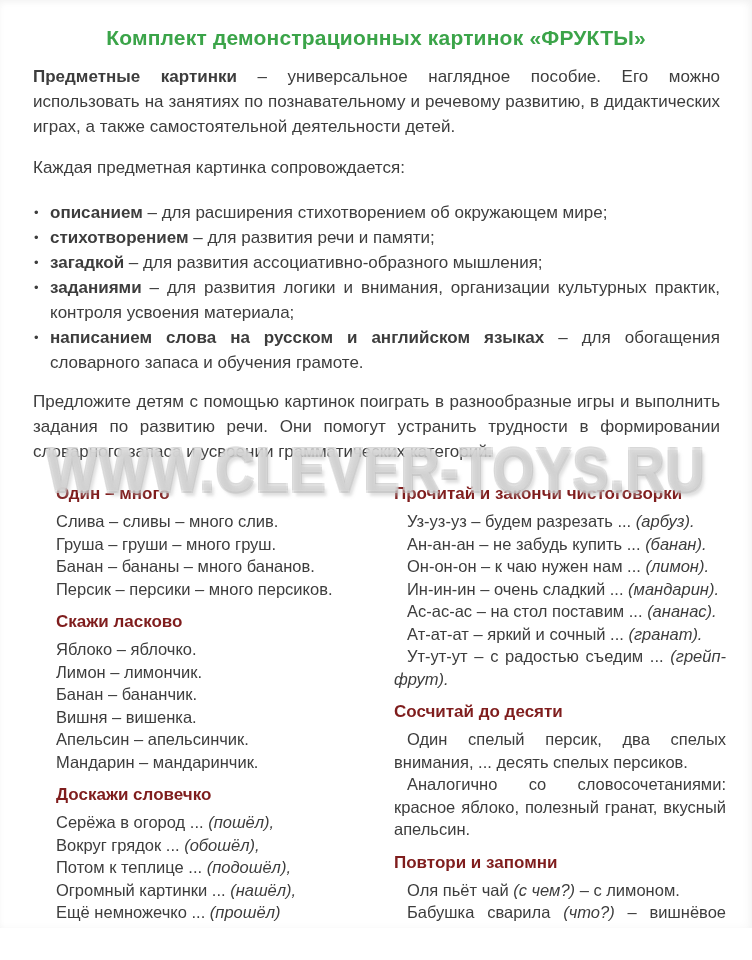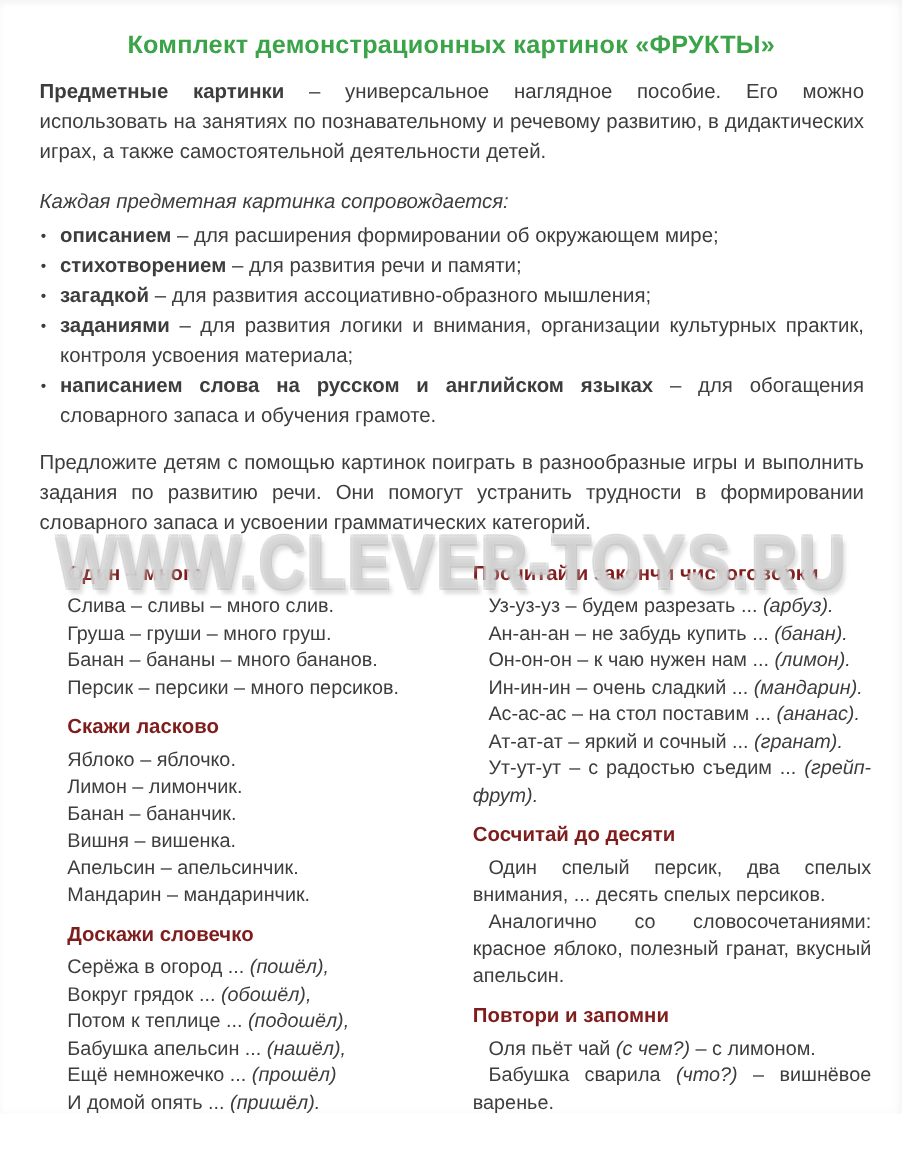--- a/index.html
+++ b/index.html
@@ -21,24 +21,23 @@
   }
   .para{
     margin:0 32px 14px 33px;
     font-size:17px;
     line-height:25px;
     text-align:justify;
   }
   .bd{font-weight:bold;}
   .it{font-style:italic;}
   .lead-line{
-    margin:16px 32px 4px 33px;
+    margin:16px 32px 20px 33px;
     font-size:17px;
     line-height:25px;
-    font-style:italic;
   }
   .bullets{
     list-style:none;
     margin:0 32px 14px 33px;
     padding:0;
     font-size:17px;
     line-height:25px;
   }
   .bullets li{
     position:relative;
@@ -90,21 +89,21 @@
 
 <div class="page" style="color: rgb(61, 61, 61);">
 
   <h1 class="title" style="color: rgb(59, 164, 73);">Комплект демонстрационных картинок «ФРУКТЫ»</h1>
 
   <p class="para"><span class="bd">Предметные картинки</span><span> – универсальное наглядное пособие. Его можно использовать на занятиях по познавательному и речевому развитию, в дидактических играх, а также самостоятельной деятельности детей.</span></p>
 
   <p class="lead-line">Каждая предметная картинка сопровождается:</p>
 
   <ul class="bullets" id="bullet-list">
-      <li><span class="dot">•</span><span class="bd">описанием</span><span> – для расширения формировании об окружающем мире;</span></li>
+      <li><span class="dot">•</span><span class="bd">описанием</span><span> – для расширения стихотворением об окружающем мире;</span></li>
       <li><span class="dot">•</span><span class="bd">стихотворением</span><span> – для развития речи и памяти;</span></li>
       <li><span class="dot">•</span><span class="bd">загадкой</span><span> – для развития ассоциативно-образного мышления;</span></li>
       <li><span class="dot">•</span><span class="bd">заданиями</span><span> – для развития логики и внимания, организации культурных практик, контроля усвоения материала;</span></li>
       <li><span class="dot">•</span><span class="bd">написанием слова на русском и английском языках</span><span> – для обогащения словарного запаса и обучения грамоте.</span></li>
     </ul>
 
   <p class="para">Предложите детям с помощью картинок поиграть в разнообразные игры и выполнить задания по развитию речи. Они помогут устранить трудности в формировании словарного запаса и усвоении грамматических категорий.</p>
 
   <div class="cols">
     <div class="col col-left" id="col-left">
@@ -117,21 +116,21 @@
         <p class="sec-line"><span>Яблоко – яблочко.</span></p>
         <p class="sec-line"><span>Лимон – лимончик.</span></p>
         <p class="sec-line"><span>Банан – бананчик.</span></p>
         <p class="sec-line"><span>Вишня – вишенка.</span></p>
         <p class="sec-line"><span>Апельсин – апельсинчик.</span></p>
         <p class="sec-line"><span>Мандарин – мандаринчик.</span></p>
         <h3 class="sec-h">Доскажи словечко</h3>
         <p class="sec-line"><span>Серёжа в огород ... </span><span class="it">(пошёл),</span></p>
         <p class="sec-line"><span>Вокруг грядок ... </span><span class="it">(обошёл),</span></p>
         <p class="sec-line"><span>Потом к теплице ... </span><span class="it">(подошёл),</span></p>
-        <p class="sec-line"><span>Бабушка апельсин ... </span><span class="it">(нашёл),</span></p>
+        <p class="sec-line"><span>Огромный картинки ... </span><span class="it">(нашёл),</span></p>
         <p class="sec-line"><span>Ещё немножечко ... </span><span class="it">(прошёл)</span></p>
         <p class="sec-line"><span>И домой опять ... </span><span class="it">(пришёл).</span></p>
       </div>
     <div class="col col-right">
       <div id="col-right">
           <h3 class="sec-h">Прочитай и закончи чистоговорки</h3>
           <p class="sec-line ind"><span>Уз-уз-уз – будем разрезать ... </span><span class="it">(арбуз).</span></p>
           <p class="sec-line ind"><span>Ан-ан-ан – не забудь купить ... </span><span class="it">(банан).</span></p>
           <p class="sec-line ind"><span>Он-он-он – к чаю нужен нам ... </span><span class="it">(лимон).</span></p>
           <p class="sec-line ind"><span>Ин-ин-ин – очень сладкий ... </span><span class="it">(мандарин).</span></p>

